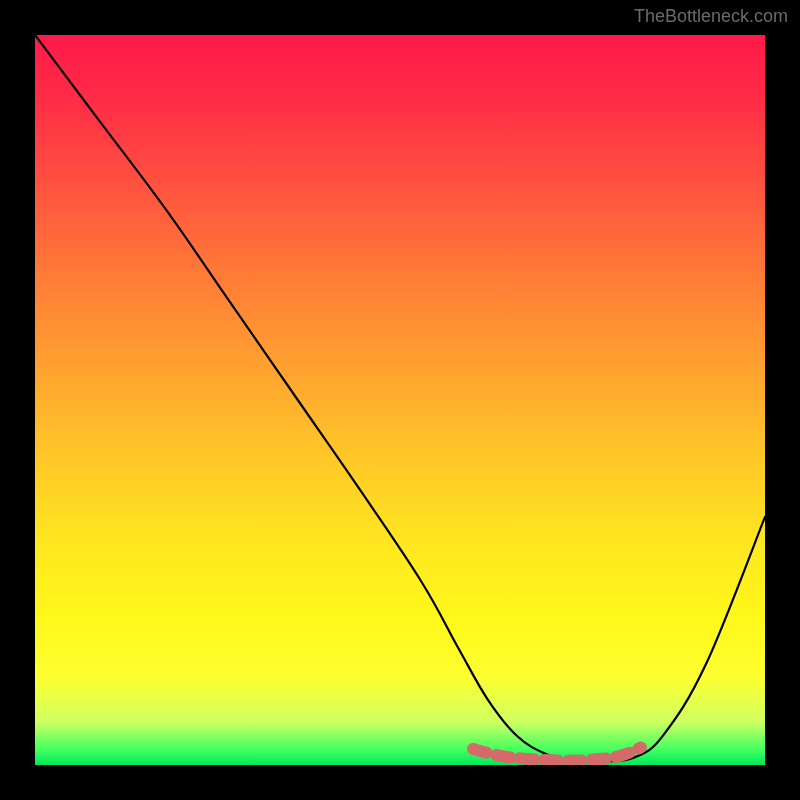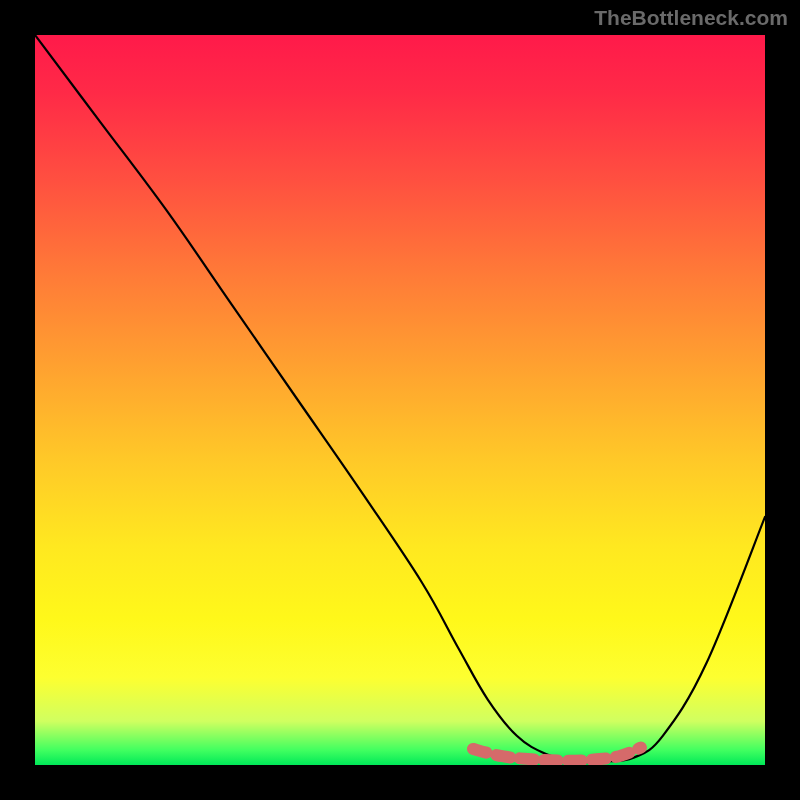--- a/index.html
+++ b/index.html
@@ -10,22 +10,22 @@
     background: #000;
     position: relative;
     overflow: hidden;
     font-family: Arial, sans-serif;
   }
   .watermark {
     position: absolute;
     top: 6px;
     right: 12px;
     color: #6a6a6a;
-    font-size: 21px;
-    font-weight: bold;
+    font-size: 18px;
+    font-weight: normal;
     z-index: 10;
   }
   .plot-area {
     position: absolute;
     left: 35px;
     top: 35px;
     width: 730px;
     height: 730px;
   }
   .gradient-bg {

